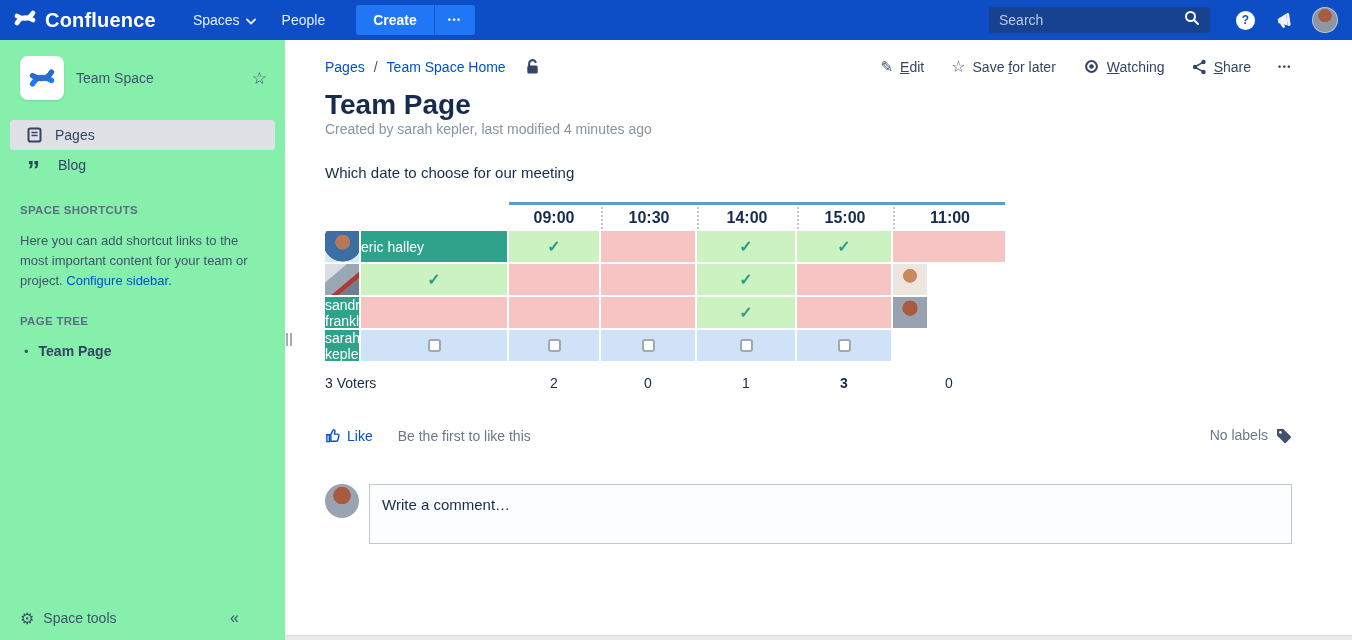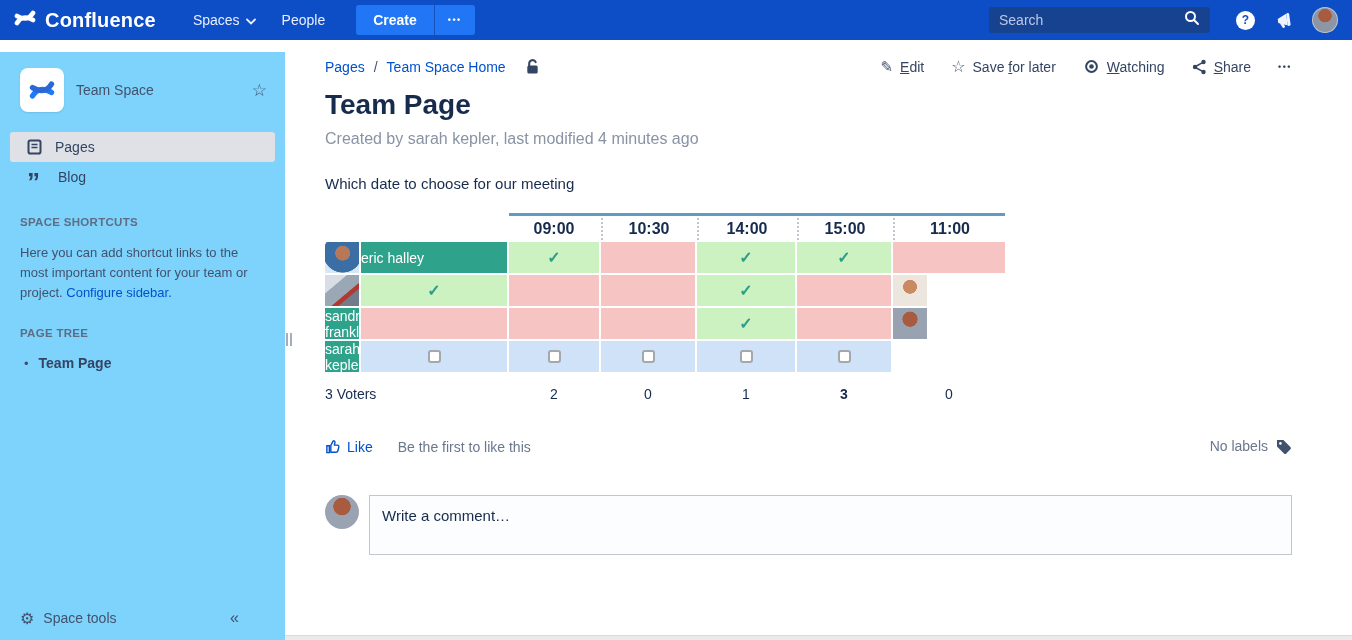--- a/index.html
+++ b/index.html
@@ -21,21 +21,21 @@
                 padding:0 10px; margin-right:16px; }
   .search-box input { background:transparent; border:none; outline:none; color:#fff; font-size:14px; flex:1; width:100%; font-family:inherit; }
   .search-box input::placeholder { color:#bcc8e8; }
   .nav-icon { margin:0 10px; display:flex; align-items:center; cursor:pointer; }
   .help-circle { width:19px; height:19px; border-radius:50%; background:#fff; color:#0d4ec6; font-weight:700;
                  font-size:12px; display:flex; align-items:center; justify-content:center; }
   .nav-avatar { width:26px; height:26px; border-radius:50%; margin-left:8px;
                 background:radial-gradient(circle at 50% 32%, #a85b3e 0 32%, #8d96a5 34%); border:1px solid rgba(255,255,255,.45); cursor:pointer; }
 
   
-  .sidebar { position:absolute; top:40px; left:0; width:285px; bottom:0; background:#7dd3fc;margin-top:12px; }
+  .sidebar { position:absolute; top:40px; left:0; width:285px; bottom:0; background:#86efac; }
   .space-header { display:flex; align-items:center; padding:16px 18px 14px 20px; }
   .space-logo { width:44px; height:44px; background:#fff; border-radius:8px; display:flex; align-items:center;
                 justify-content:center; box-shadow:0 1px 2px rgba(9,30,66,.12); cursor:pointer; }
   .space-name { margin-left:12px; font-size:14px; color:#42526e; flex:1; cursor:pointer; }
   .star-icon { color:#42526e; font-size:17px; cursor:pointer; }
   .side-nav { margin-top:6px; }
   .side-item { display:flex; align-items:center; height:30px; padding-left:17px; margin:0 10px; border-radius:3px;
                font-size:14px; color:#344563; gap:13px; cursor:pointer; }
   .side-item.active { background:#dfe1e6; }
   .blog-glyph { font-size:26px; font-weight:700; color:#344563; line-height:10px; margin-top:10px; width:18px; }
@@ -62,21 +62,21 @@
   .crumb-sep { color:#42526e; }
   .lock-wrap { margin-left:9px; display:flex; cursor:pointer; }
   .page-actions { margin-left:auto; display:flex; align-items:center; gap:27px; font-size:14px; color:#344563; }
   .action { display:flex; align-items:center; gap:7px; cursor:pointer; }
   .action .key { text-decoration:underline; }
   .pencil-glyph { font-size:15px; color:#42526e; }
   .star-sm { font-size:16px; color:#42526e; }
   .dots { font-size:9px; letter-spacing:1.5px; font-weight:700; color:#344563; cursor:pointer; }
 
   .page-title { font-size:28px; font-weight:700; color:#172b4d; margin-top:13px; }
-  .byline { font-size:16px; color:#8993a4; margin-top:9px; }
+  .byline { font-size:14px; color:#8993a4; }
   .section-heading { font-size:15px; font-weight:400; color:#172b4d; margin-top:27px; }
 
   
   .poll { margin-top:21px; }
   .poll-grid, .voters-grid { display:grid; grid-template-columns:34px 146px 90px 94px 98px 94px 112px; gap:2px; }
   .hdr { grid-column:3 / span 5; background:#5f9cc5; color:#fff; padding-top:3px; }
   .hdr-months { display:grid; grid-template-columns:288px 208px; height:17px; }
   .hdr-month { text-align:center; font-size:13px; }
   .hdr-month + .hdr-month { border-left:2px dotted rgba(255,255,255,.55); }
   .hdr-days { display:grid; grid-template-columns:92px 96px 100px 96px 112px; height:20px; align-items:center; }

